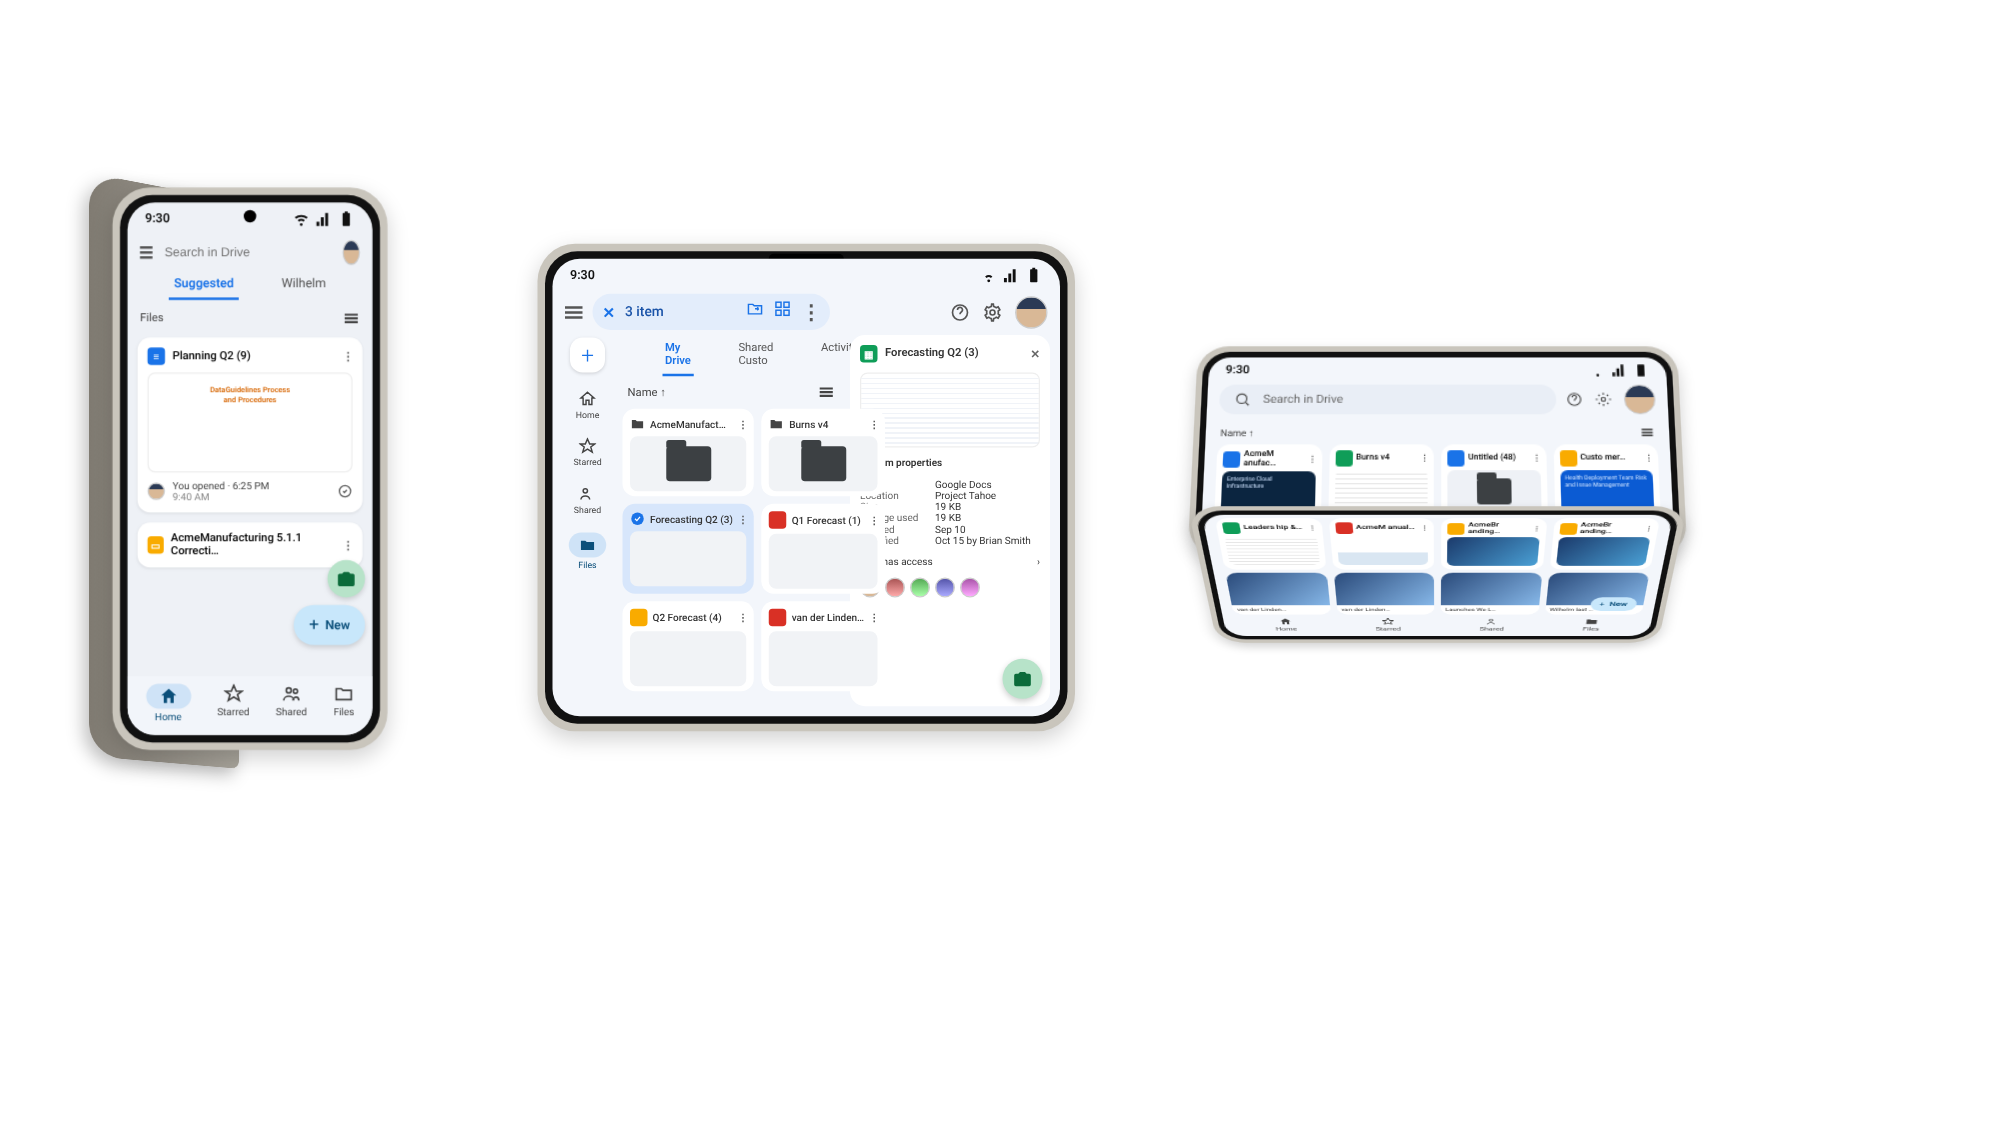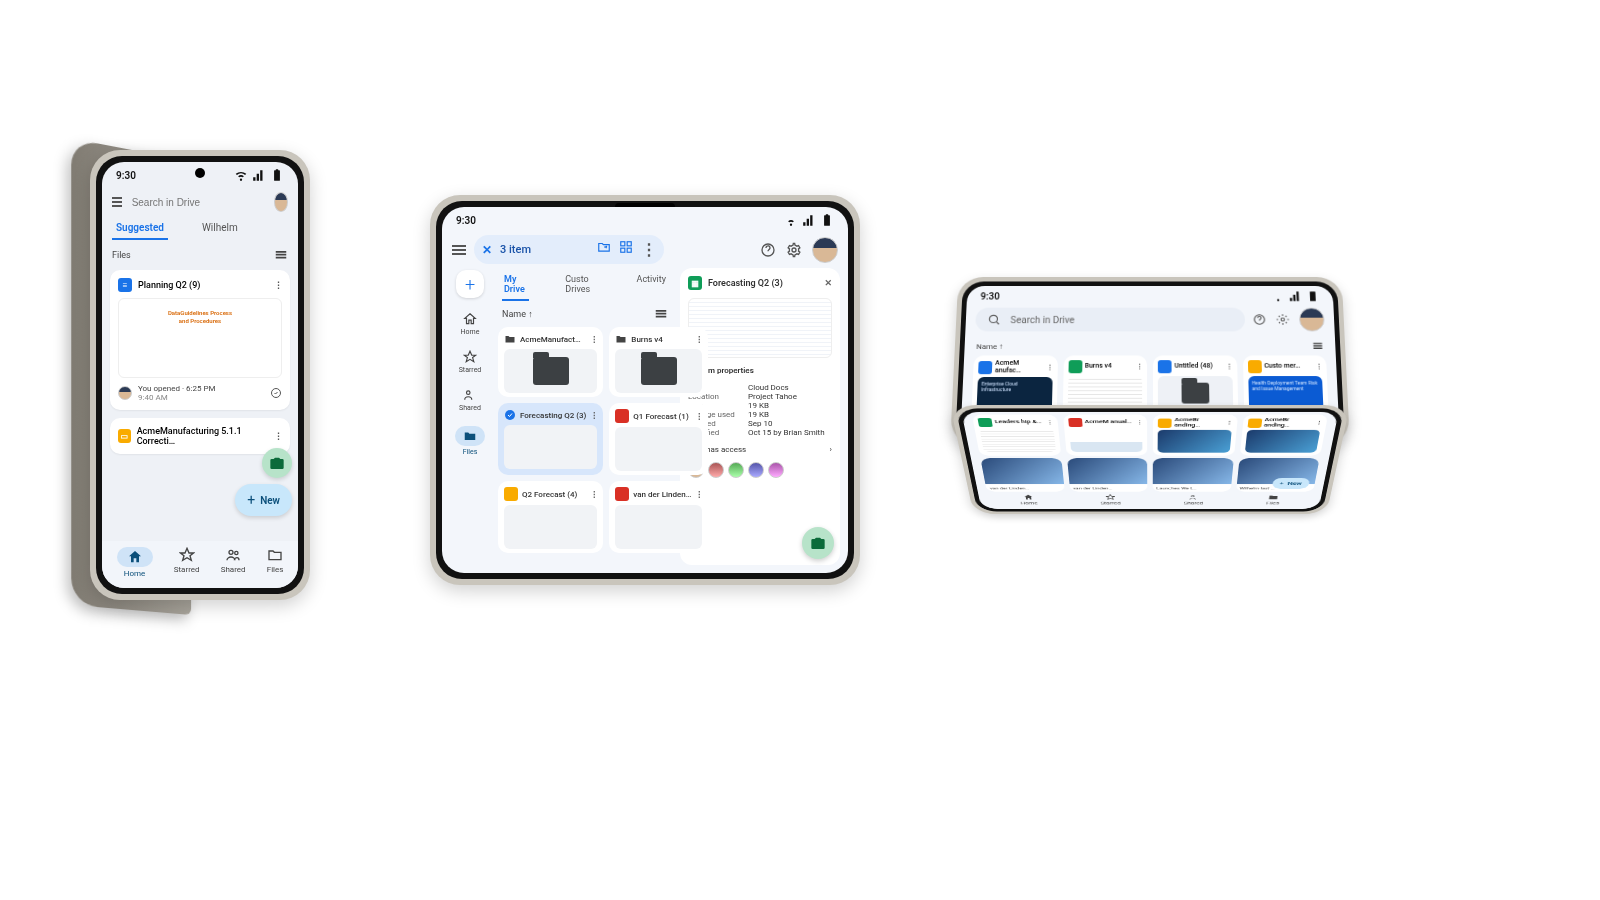--- a/index.html
+++ b/index.html
@@ -24,21 +24,21 @@
   .phone-wrap { position:absolute; left:90px; top:150px; width:260px; height:460px; perspective:900px; }
   .phone-back { position:absolute; left:-18px; top:0; width:120px; height:460px; border-radius:26px 6px 6px 26px; background:linear-gradient(90deg,#807b72,#a8a49b); transform:skewY(8deg) rotateY(12deg); box-shadow:-4px 6px 14px rgba(0,0,0,.25); }
   .phone { left:0; top:0; width:220px; height:450px; transform: none; }
   .phone .cam-dot { position:absolute; top:18px; left:50%; transform:translateX(-50%); width:10px; height:10px; border-radius:50%; background:#000; z-index:5;}
   .phone .screen { background:#eef1f6; }
 
   .p-search { display:flex; align-items:center; gap:10px; padding:8px 10px 4px; }
   .hamb { width:14px; display:flex; flex-direction:column; gap:2px; }
   .hamb span{ height:2px; background:#555; }
   .p-search input { flex:1; border:0; background:transparent; font-size:10px; color:#666; }
-  .p-tabs { display:flex; font-size:10px; padding:0 10px; gap:30px; }
+  .p-tabs { display:flex; font-size:10px; padding:0 10px; gap:30px;justify-content:center; }
   .p-tabs .tab { padding:6px 4px 5px; color:#555;}
   .p-tabs .tab.act { color:#1a73e8; border-bottom:2px solid #1a73e8; font-weight:600;}
   .p-sec-label { font-size:9px; color:#444; padding:8px 10px 4px; display:flex; justify-content:space-between; align-items:center;}
   .p-card { margin:4px 8px; background:#fff; border-radius:10px; padding:8px; box-shadow:0 1px 2px rgba(0,0,0,.06); }
   .p-card .hdr { display:flex; align-items:center; gap:6px; font-size:9px; font-weight:500;}
   .docicon { width:14px;height:14px;border-radius:3px; display:flex;align-items:center;justify-content:center;font-size:8px;color:#fff;font-weight:700;}
   .docicon.docs{background:#1a73e8;} .docicon.slides{background:#f9ab00;} .docicon.pdf{background:#d93025;} .docicon.sheets{background:#0f9d58;}
   .p-preview { margin-top:6px; border:1px solid #eee; border-radius:6px; height:80px; background:#fff; font-size:6px; color:#c06; text-align:center; padding-top:10px; line-height:1.4;}
   .p-preview .orange{ color:#d96b0b; font-weight:600;}
   .p-meta { display:flex; align-items:center; gap:6px; font-size:8px; color:#444; margin-top:6px;}
@@ -63,21 +63,21 @@
   .sel-chip .txt{ color:#1a53a8; font-size:11px; font-weight:500;}
   .sel-chip .rgt{ margin-left:auto; display:flex; gap:8px; color:#1a73e8;}
   .to-right { margin-left:auto; display:flex; align-items:center; gap:10px; color:#555;}
   .to-body { flex:1; display:flex; gap:8px; padding:0 8px 8px;}
   .rail { width:40px; display:flex; flex-direction:column; align-items:center; gap:14px; padding-top:2px; font-size:7px; color:#444;}
   .rail .add{ width:28px;height:28px;border-radius:10px;background:#fff;box-shadow:0 1px 3px rgba(0,0,0,.15);color:#1a73e8;font-size:18px;font-weight:300;display:flex;align-items:center;justify-content:center;}
   .rail .ritem{display:flex;flex-direction:column;align-items:center;gap:2px;}
   .rail .ritem.act{color:#0b4f7a;}
   .rail .ritem.act .ric{background:#cfe3f7;border-radius:10px;padding:3px 8px;}
   .midcol { flex:1; min-width:0; display:flex; flex-direction:column;}
-  .mtabs { display:flex; gap:34px; font-size:9px; color:#555; padding:2px 4px 0;}
+  .mtabs { display:flex; gap:34px; font-size:9px; color:#555; padding:2px 4px 0;margin-left:28px;}
   .mtabs .mt{ padding:4px 2px 5px;}
   .mtabs .mt.act{ color:#1a73e8; border-bottom:2px solid #1a73e8; font-weight:600;}
   .mhdr { display:flex; justify-content:space-between; align-items:center; font-size:9px; color:#444; padding:6px 4px;}
   .grid2 { display:grid; grid-template-columns:1fr 1fr; gap:6px;}
   .fcard { background:#fff; border-radius:10px; padding:6px 6px 4px; position:relative;}
   .fcard.sel{ background:#d7e6fb;}
   .fcard .fh{ display:flex; align-items:center; gap:4px; font-size:8px; font-weight:500; color:#333;}
   .fcard .fh .t{ flex:1; white-space:nowrap; overflow:hidden; text-overflow:ellipsis;}
   .fcard .thumb{ margin-top:4px; height:44px; border-radius:6px; background:#f1f3f6; display:flex; align-items:center; justify-content:center;}
   .folder-ic { width:36px; height:28px; background:#3c4043; border-radius:3px; position:relative;}
@@ -343,21 +343,21 @@
                   <path d="M3 6h6l2 2h10v11H3z"></path>
                 </svg>
               </span>
               <span>Files</span>
             </div>
         </div>
 
         <div class="midcol">
           <div class="mtabs">
             <div class="mt act">My Drive</div>
-            <div class="mt">Custo Drives</div>
+            <div class="mt">Shared Custo</div>
             <div class="mt">Activity</div>
           </div>
           <div class="mhdr">
             <span><span>Name</span> <span>↑</span></span>
             <svg width="14" height="14" viewBox="0 0 24 24" fill="#444">
                 <path d="M3 5h18v3H3zm0 5h18v3H3zm0 5h18v3H3z"></path>
               </svg>
           </div>
           <div class="grid2" id="tab-grid">
               <div class="fcard">
@@ -426,21 +426,21 @@
           <div class="dh">
             <span class="docicon sheets">▦</span>
             <span>Forecasting Q2 (3)</span>
             <span class="x">✕</span>
           </div>
           <div class="prev"></div>
           <div style="font-weight:600">System properties</div>
           <div id="props">
               <div class="kv">
                 <span class="k">Type</span>
-                <span>Cloud Docs</span>
+                <span>Google Docs</span>
               </div>
               <div class="kv">
                 <span class="k">Location</span>
                 <span>Project Tahoe</span>
               </div>
               <div class="kv">
                 <span class="k">Size</span>
                 <span>19 KB</span>
               </div>
               <div class="kv">

